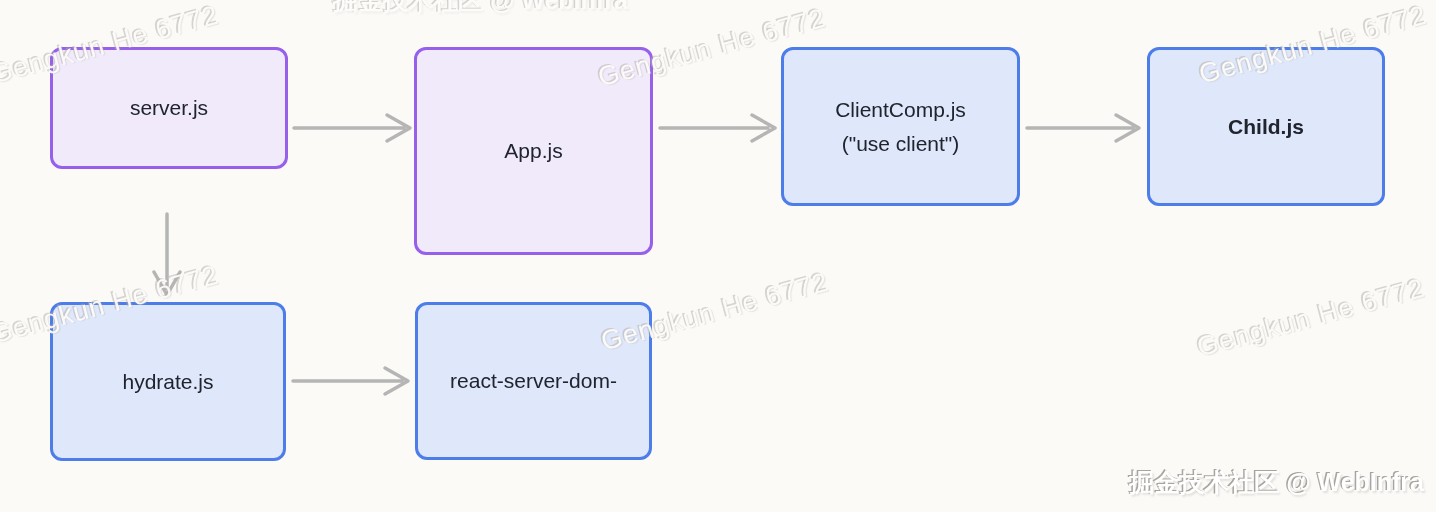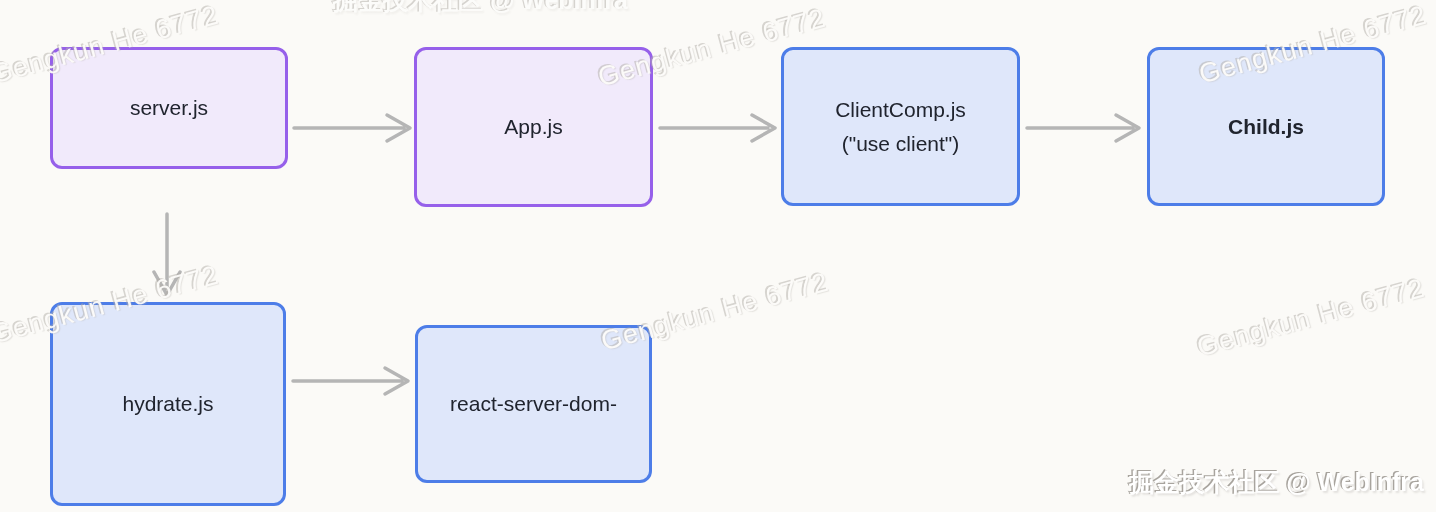--- a/index.html
+++ b/index.html
@@ -33,25 +33,25 @@
   }
   .node.purple {
     background: var(--purple-fill, #f1eafb);
     border-color: var(--purple-border, #9660ea);
   }
   .node.blue {
     background: var(--blue-fill, #dfe7fa);
     border-color: var(--blue-border, #4d7de8);
   }
   #node-server     { left: 50px;   top: 47px;  width: 238px; height: 122px; }
-  #node-app        { left: 414px;  top: 47px;  width: 239px; height: 160px; }
+  #node-app        { left: 414px;  top: 47px;  width: 239px; height: 208px; }
   #node-clientcomp { left: 781px;  top: 47px;  width: 239px; height: 159px; }
   #node-child      { left: 1147px; top: 47px;  width: 238px; height: 159px; font-weight: bold; }
-  #node-hydrate    { left: 50px;   top: 302px; width: 236px; height: 204px; }
-  #node-rsdw       { left: 415px;  top: 302px; width: 237px; height: 158px; margin-top: 23px; }
+  #node-hydrate    { left: 50px;   top: 302px; width: 236px; height: 159px; }
+  #node-rsdw       { left: 415px;  top: 302px; width: 237px; height: 158px; }
 
   
   .arrows {
     position: absolute;
     left: 0; top: 0;
     z-index: 3;
     pointer-events: none;
   }
   .arrows path {
     fill: none;

